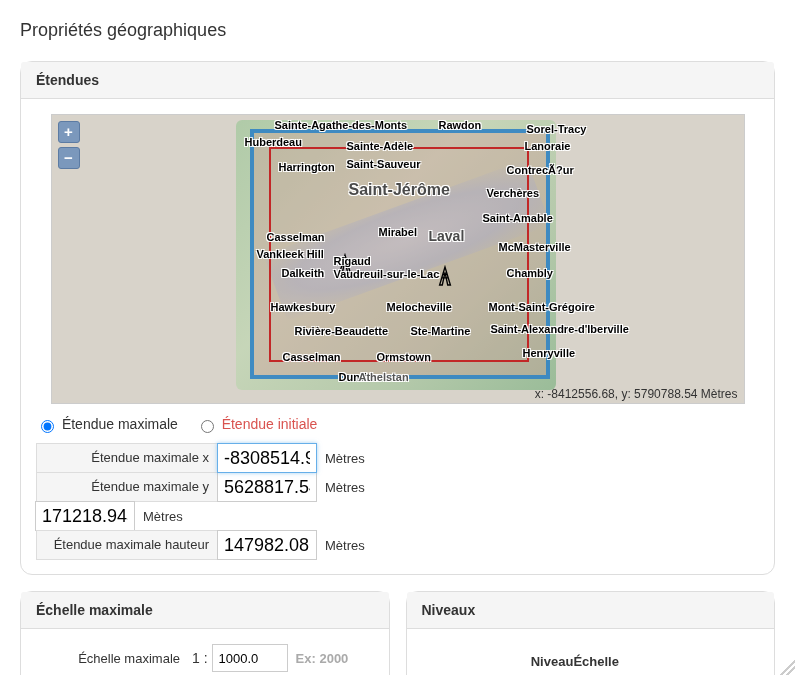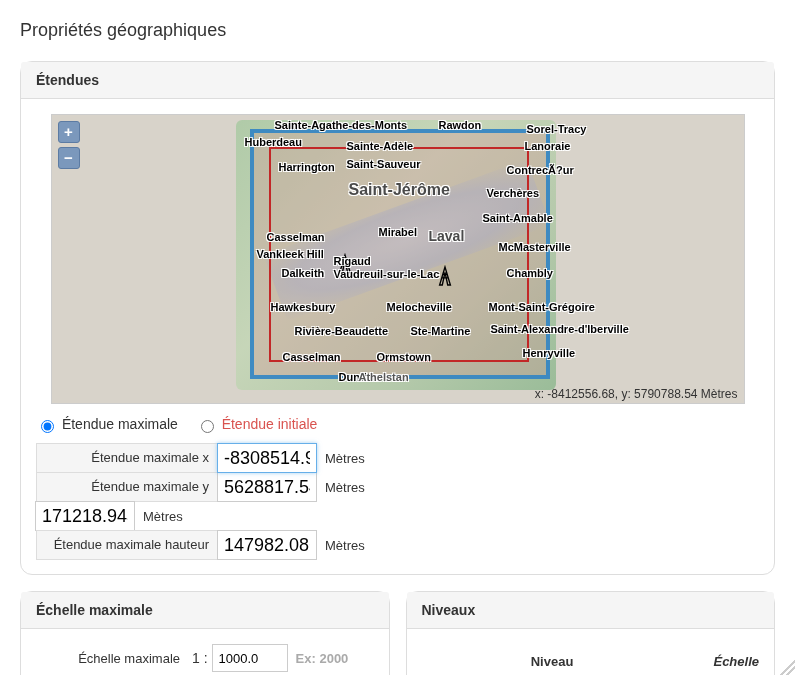--- a/index.html
+++ b/index.html
@@ -175,21 +175,21 @@
   .scale-prefix { padding: 0 4px; }
   .scale-input {
     width: 76px; height: 28px;
     border: 1px solid #ccc;
     padding: 4px 6px; font-size: 13px;
   }
   .scale-hint { color: #aaa; padding-left: 8px; font-size: 13px; font-weight: bold; }
   .levels-table { width: 100%; font-size: 13px; margin-top: 4px; }
   .levels-table .hdr { display: flex; font-weight: bold; }
   .levels-table .col1 { width: 45%; text-align: right; padding: 6px 0; }
-  .levels-table .col2 { width: 55%; text-align: right; padding: 6px 0; font-style: italic; }
+  .levels-table .col2 { width: 55%; text-align: left; padding: 6px 0; }
   .resize-handle {
     position: fixed;
     right: 0; bottom: 0;
     width: 16px; height: 16px;
     background: linear-gradient(135deg, transparent 50%, #ccc 50%, #ccc 60%, transparent 60%, transparent 70%, #ccc 70%, #ccc 80%, transparent 80%);
   }
 </style>
 </head>
 <body>
 

